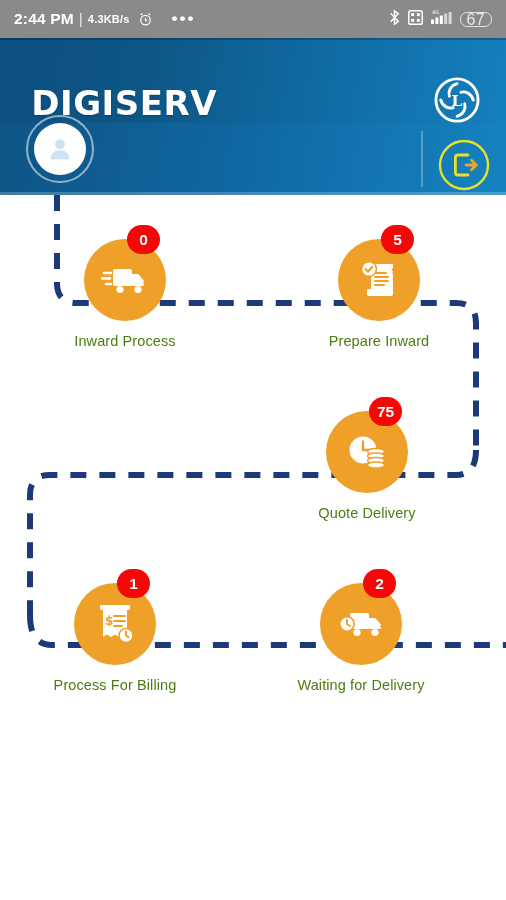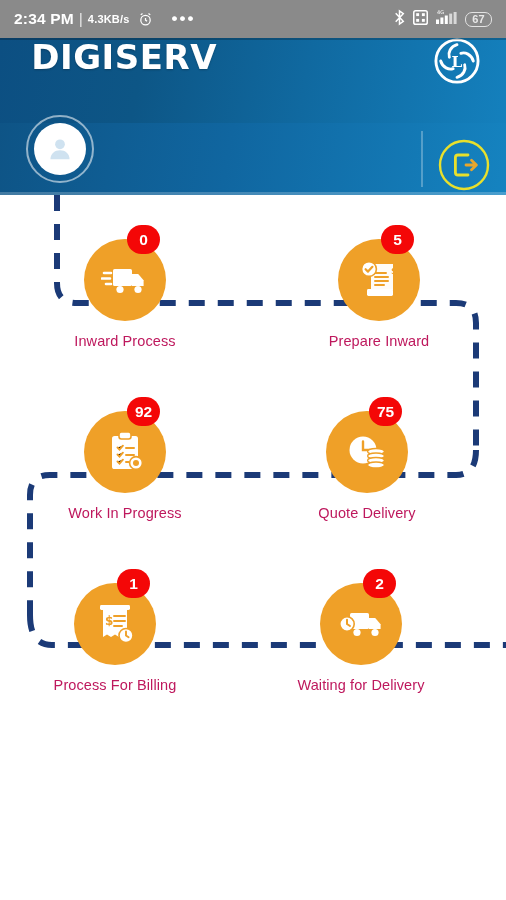--- a/index.html
+++ b/index.html
@@ -22,29 +22,29 @@
   }
   .sb-left{ display:flex; align-items:center; gap:5px; font-size:15.5px; font-weight:bold; letter-spacing:.2px;}
   .sb-sep{ font-weight:normal; opacity:.85; font-size:14px;}
   .sb-net{ font-size:11px; font-weight:bold;}
   .sb-alarm{ width:15px;height:15px;display:inline-block;margin-left:3px;}
   .sb-dots{ margin-left:14px; font-size:17px; letter-spacing:2px; line-height:8px; }
   .sb-right{ margin-left:auto; display:flex; align-items:center; gap:7px;}
   .sb-ico{ display:block; }
   .battery{
     border:1.6px solid #e3e3e3; border-radius:7px;
-    padding:1px 6px 1px 6px; font-size:11px; font-weight:bold;
+    padding:1px 6px 1px 6px; font-size:16px; font-weight:normal;
     color:#e8e8e8; line-height:11px; letter-spacing:.3px;
   }
 
   
   .brandbar{
     height:85px; width:506px;
     background:linear-gradient(100deg,#0c4f82 0%,#0d5686 28%,#1069a0 60%,#1480bd 100%);
-    display:flex; align-items:flex-start;
+    display:flex; align-items:flex-end;
     padding:0 26px 0 34px;
     position:relative;
   }
   .brandbar:before{
     content:""; position:absolute; left:0; right:0; top:0; height:2px;
     background:rgba(0,0,0,.22);
   }
   .brandname{
     color:#ffffff; font-size:33px; font-weight:bold;
     letter-spacing:.5px; font-family:"DejaVu Sans", sans-serif;
@@ -110,31 +110,31 @@
     position:absolute; top:-14px; left:50%;
     transform:translateX(2px);
     min-width:33px; height:29px; padding:0 7px;
     background:#f40707; border-radius:15px;
     color:#ffffff; font-size:15.5px; font-weight:bold;
     display:flex; align-items:center; justify-content:center;
     line-height:1;
   }
   .nodelabel{
     margin-top:12px;
-    color:#be185d; font-size:14.5px;
+    color:#4d7c0f; font-size:14.5px;
     text-align:center; white-space:nowrap;
     letter-spacing:.1px;
   }
 </style>
 </head>
 <body>
 
 <div class="statusbar">
   <div class="sb-left">
-    <span>2:34 PM</span>
+    <span>2:44 PM</span>
     <span class="sb-sep">|</span>
     <span class="sb-net">4.3KB/s</span>
     <span class="sb-alarm">
       <svg width="15" height="15" viewBox="0 0 24 24" fill="none" stroke="#ffffff" stroke-width="2">
         <circle cx="12" cy="13" r="7.5"></circle>
           <path d="M12 9.5V13l2.5 1.8"></path>
         <path d="M4.4 4.6 7.2 2.3M19.6 4.6 16.8 2.3"></path>
       </svg>
     </span>
     <span class="sb-dots">•••</span>
@@ -246,37 +246,20 @@
           <path d="M19 15h11M19 19h13M19 23h13M19 27h9"></path>
         </g>
         <circle cx="13" cy="11" r="7.4" fill="#ffffff" stroke="#efa028" stroke-width="1.6"></circle>
         <path d="M9.6 11.2l2.4 2.4 4.4-4.8" fill="none" stroke="#efa028" stroke-width="2.2" stroke-linecap="round" stroke-linejoin="round"></path>
         <text x="35" y="16" font-size="9" fill="#efa028" font-family="DejaVu Sans" font-weight="bold">$</text>
       </svg>
     </div>
     <div class="nodelabel">Prepare Inward</div>
   </div>
 
-  <div class="node" style="left:55px; top:216px;">
-    <div class="circle">
-      <div class="badge">92</div>
-      <svg width="44" height="46" viewBox="0 0 44 46">
-        <rect x="9" y="7" width="26" height="33" rx="2.6" fill="#ffffff"></rect>
-        <rect x="16" y="3" width="12" height="7" rx="2.4" fill="#ffffff" stroke="#efa028" stroke-width="1.6"></rect>
-        <g stroke="#efa028" stroke-width="2" stroke-linecap="round">
-          <path d="M14.5 18.5l2 2 3.4-3.8M23 19h8"></path>
-          <path d="M14.5 25.5l2 2 3.4-3.8M23 26h8"></path>
-          <path d="M14.5 32.5l2 2 3.4-3.8M23 33h5"></path>
-        </g>
-        <circle cx="33" cy="34" r="6.4" fill="#ffffff" stroke="#efa028" stroke-width="1.6"></circle>
-        <circle cx="33" cy="34" r="3" fill="#efa028"></circle>
-      </svg>
-    </div>
-    <div class="nodelabel">Work In Progress</div>
-  </div>
 
   <div class="node" style="left:297px; top:216px;">
     <div class="circle">
       <div class="badge">75</div>
       <svg width="46" height="44" viewBox="0 0 46 44">
         <circle cx="19" cy="20" r="13.5" fill="#ffffff"></circle>
         <path d="M19 11.5V20h7" fill="none" stroke="#efa028" stroke-width="2.4" stroke-linecap="round"></path>
         <g fill="#ffffff" stroke="#efa028" stroke-width="1.3">
           <ellipse cx="32" cy="21.5" rx="8.4" ry="3"></ellipse>
           <ellipse cx="32" cy="26" rx="8.4" ry="3"></ellipse>

